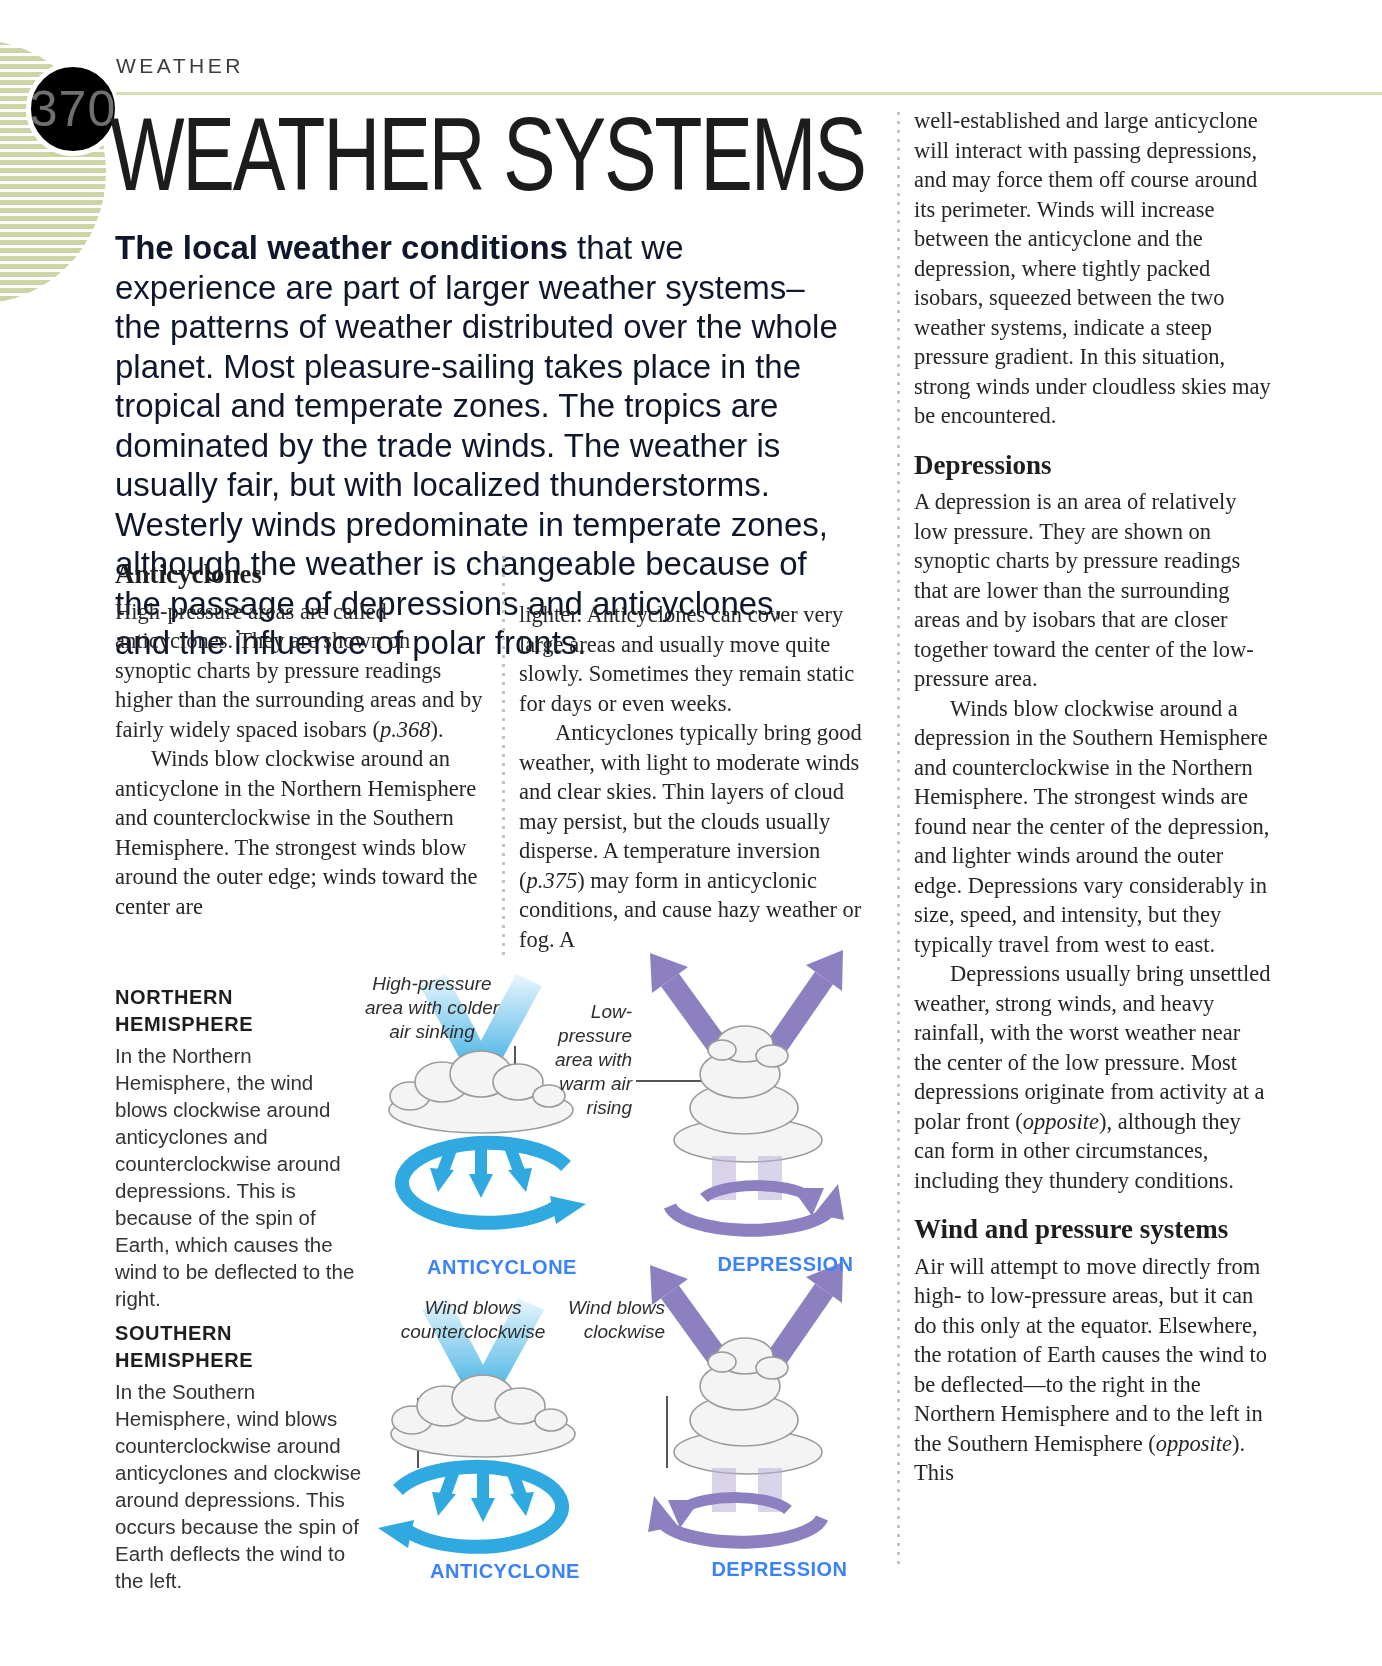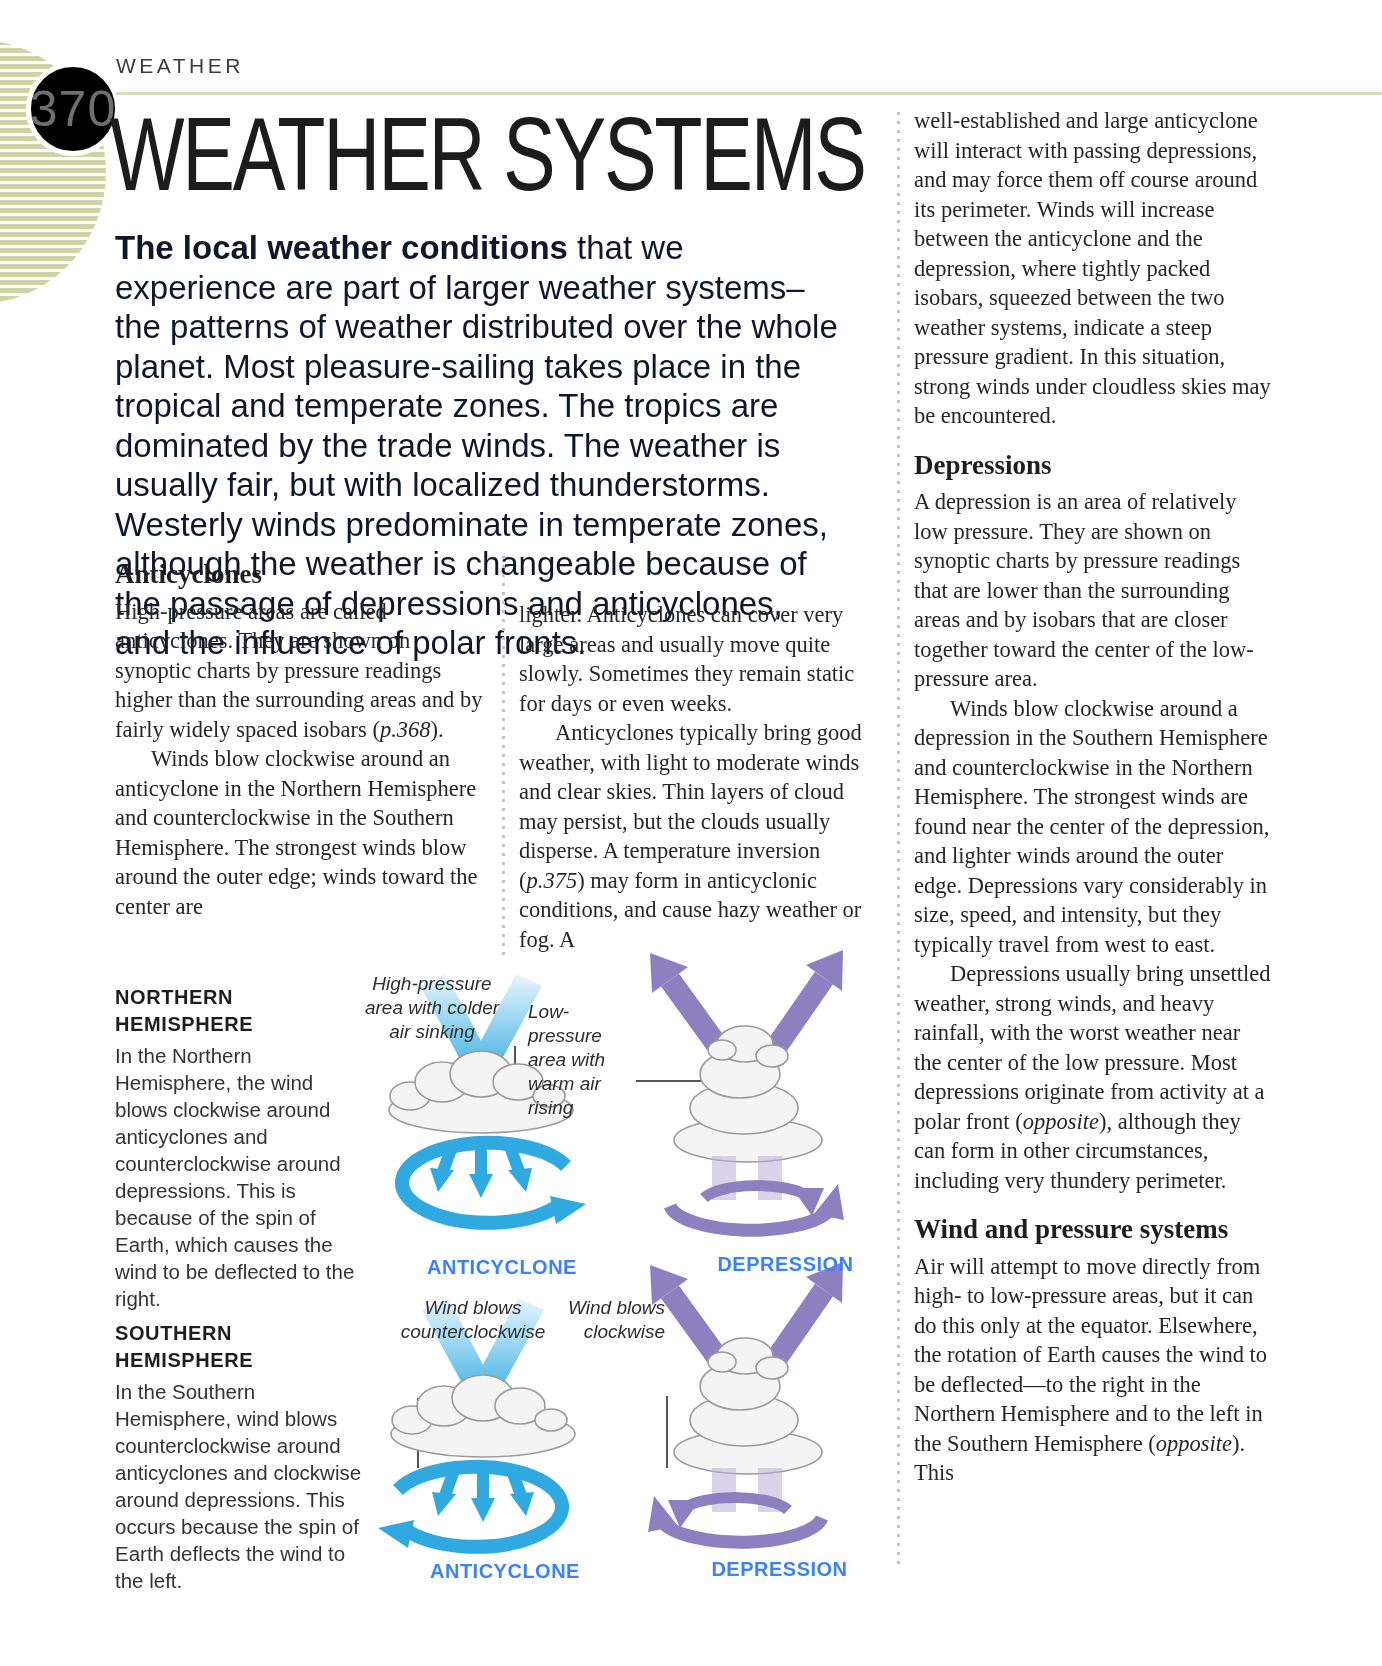--- a/index.html
+++ b/index.html
@@ -80,38 +80,38 @@
   <div class="col-mid serif">
     <p>lighter. Anticyclones can cover very large areas and usually move quite slowly. Sometimes they remain static for days or even weeks.</p>
     <p class="ind"><span>Anticyclones typically bring good weather, with light to moderate winds and clear skies. Thin layers of cloud may persist, but the clouds usually disperse. A temperature inversion (</span><span style="font-style: italic;">p.375</span><span>) may form in anticyclonic conditions, and cause hazy weather or fog. A</span></p>
   </div>
 
   <div class="col-right serif">
     <p>well-established and large anticyclone will interact with passing depressions, and may force them off course around its perimeter. Winds will increase between the anticyclone and the depression, where tightly packed isobars, squeezed between the two weather systems, indicate a steep pressure gradient. In this situation, strong winds under cloudless skies may be encountered.</p>
     <h3 class="sec mt">Depressions</h3>
     <p>A depression is an area of relatively low pressure. They are shown on synoptic charts by pressure readings that are lower than the surrounding areas and by isobars that are closer together toward the center of the low-pressure area.</p>
     <p class="ind">Winds blow clockwise around a depression in the Southern Hemisphere and counterclockwise in the Northern Hemisphere. The strongest winds are found near the center of the depression, and lighter winds around the outer edge. Depressions vary considerably in size, speed, and intensity, but they typically travel from west to east.</p>
-    <p class="ind"><span>Depressions usually bring unsettled weather, strong winds, and heavy rainfall, with the worst weather near the center of the low pressure. Most depressions originate from activity at a polar front (</span><span style="font-style: italic;">opposite</span><span>), although they can form in other circumstances, including very thundery perimeter.</span></p>
+    <p class="ind"><span>Depressions usually bring unsettled weather, strong winds, and heavy rainfall, with the worst weather near the center of the low pressure. Most depressions originate from activity at a polar front (</span><span style="font-style: italic;">opposite</span><span>), although they can form in other circumstances, including they thundery conditions.</span></p>
     <h3 class="sec mt">Wind and pressure systems</h3>
     <p><span>Air will attempt to move directly from high- to low-pressure areas, but it can do this only at the equator. Elsewhere, the rotation of Earth causes the wind to be deflected—to the right in the Northern Hemisphere and to the left in the Southern Hemisphere (</span><span style="font-style: italic;">opposite</span><span>). This</span></p>
   </div>
 
   <div class="caption cap-n">
     <h4>NORTHERN HEMISPHERE</h4>
     <div>In the Northern Hemisphere, the wind blows clockwise around anticyclones and counterclockwise around depressions. This is because of the spin of Earth, which causes the wind to be deflected to the right.</div>
   </div>
   <div class="caption cap-s">
     <h4>SOUTHERN HEMISPHERE</h4>
     <div>In the Southern Hemisphere, wind blows counterclockwise around anticyclones and clockwise around depressions. This occurs because the spin of Earth deflects the wind to the left.</div>
   </div>
 
   <div class="annot" style="left:352px;top:972px;width:160px;text-align:center;">High-pressure area with colder air sinking</div>
   <div class="leader lv" style="left:514px;top:1046px;height:44px;"></div>
 
-  <div class="annot" style="left:528px;top:1000px;width:104px;text-align:left;">Low-pressure area with warm air rising</div>
+  <div class="annot" style="left:528px;top:1000px;width:104px;text-align:right;">Low-pressure area with warm air rising</div>
   <div class="leader lh" style="left:636px;top:1080px;width:96px;"></div>
 
   <div class="annot" style="left:398px;top:1296px;width:150px;text-align:center;">Wind blows counterclockwise</div>
   <div class="leader lv" style="left:417px;top:1398px;height:70px;"></div>
 
   <div class="annot" style="left:540px;top:1296px;width:125px;text-align:right;">Wind blows clockwise</div>
   <div class="leader lv" style="left:666px;top:1396px;height:72px;"></div>
 
   <div class="diag-label" style="left:412px;top:1256px;width:180px;">ANTICYCLONE</div>
   <div class="diag-label" style="left:698px;top:1253px;width:175px;">DEPRESSION</div>

